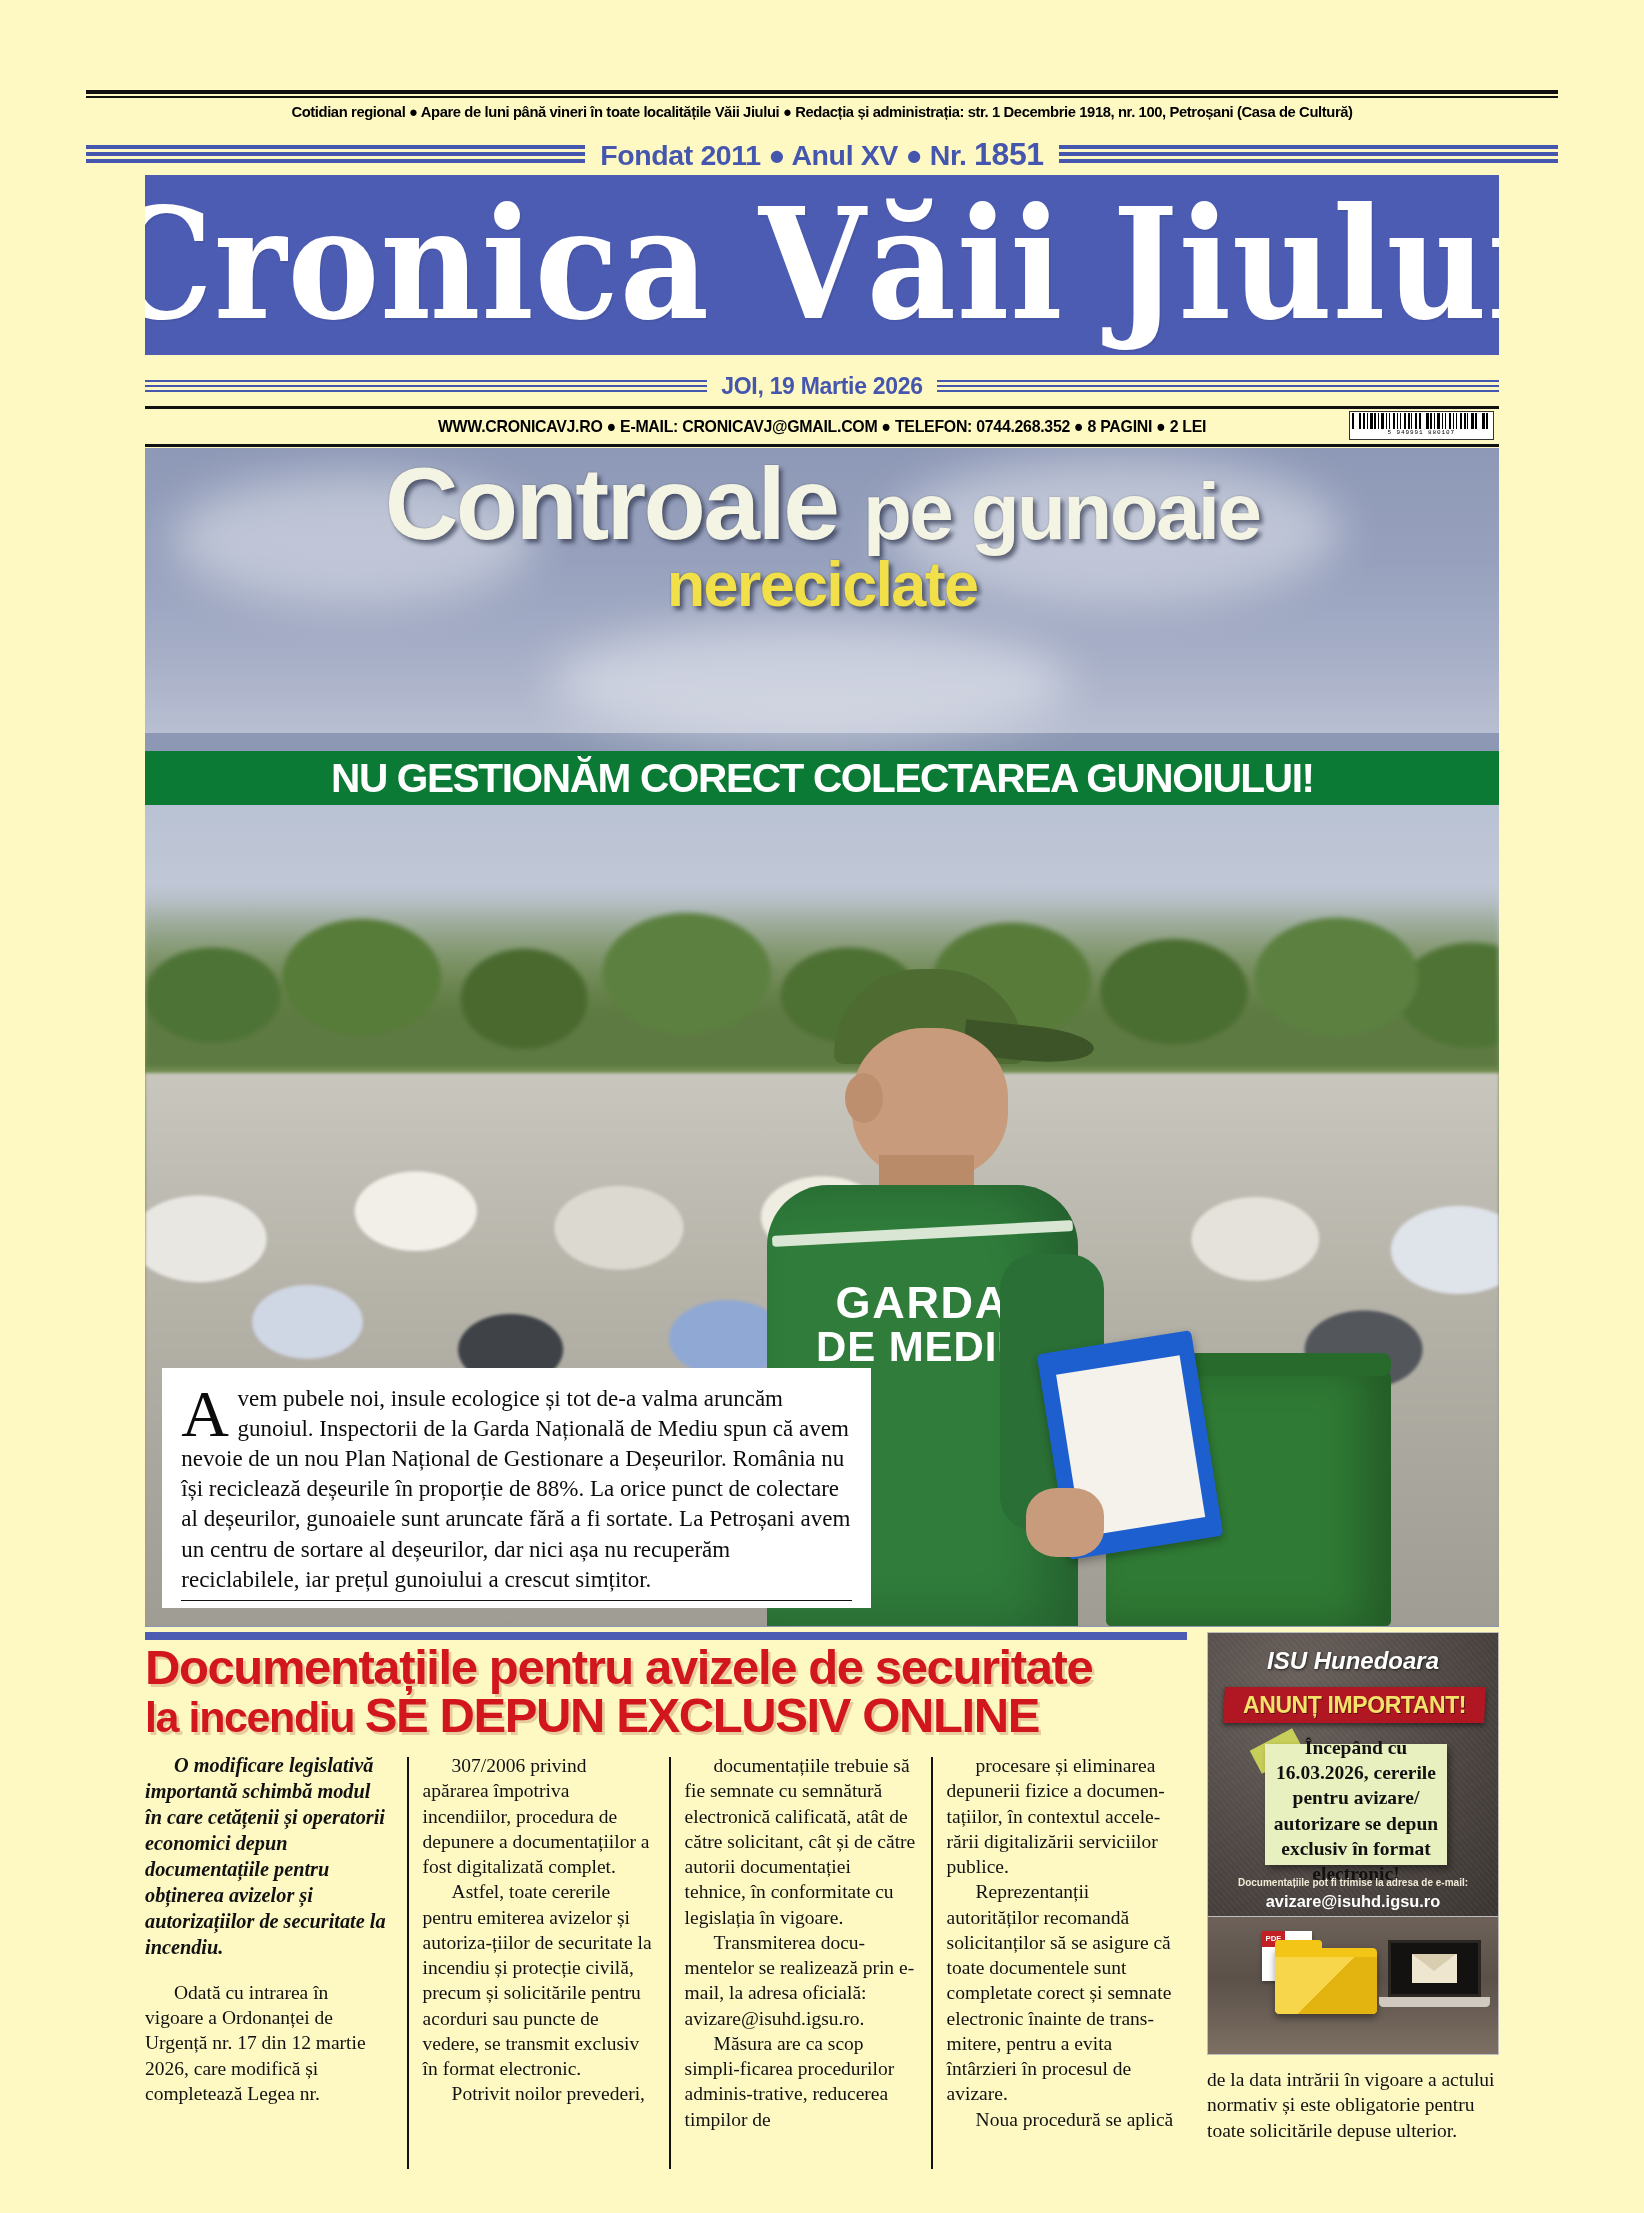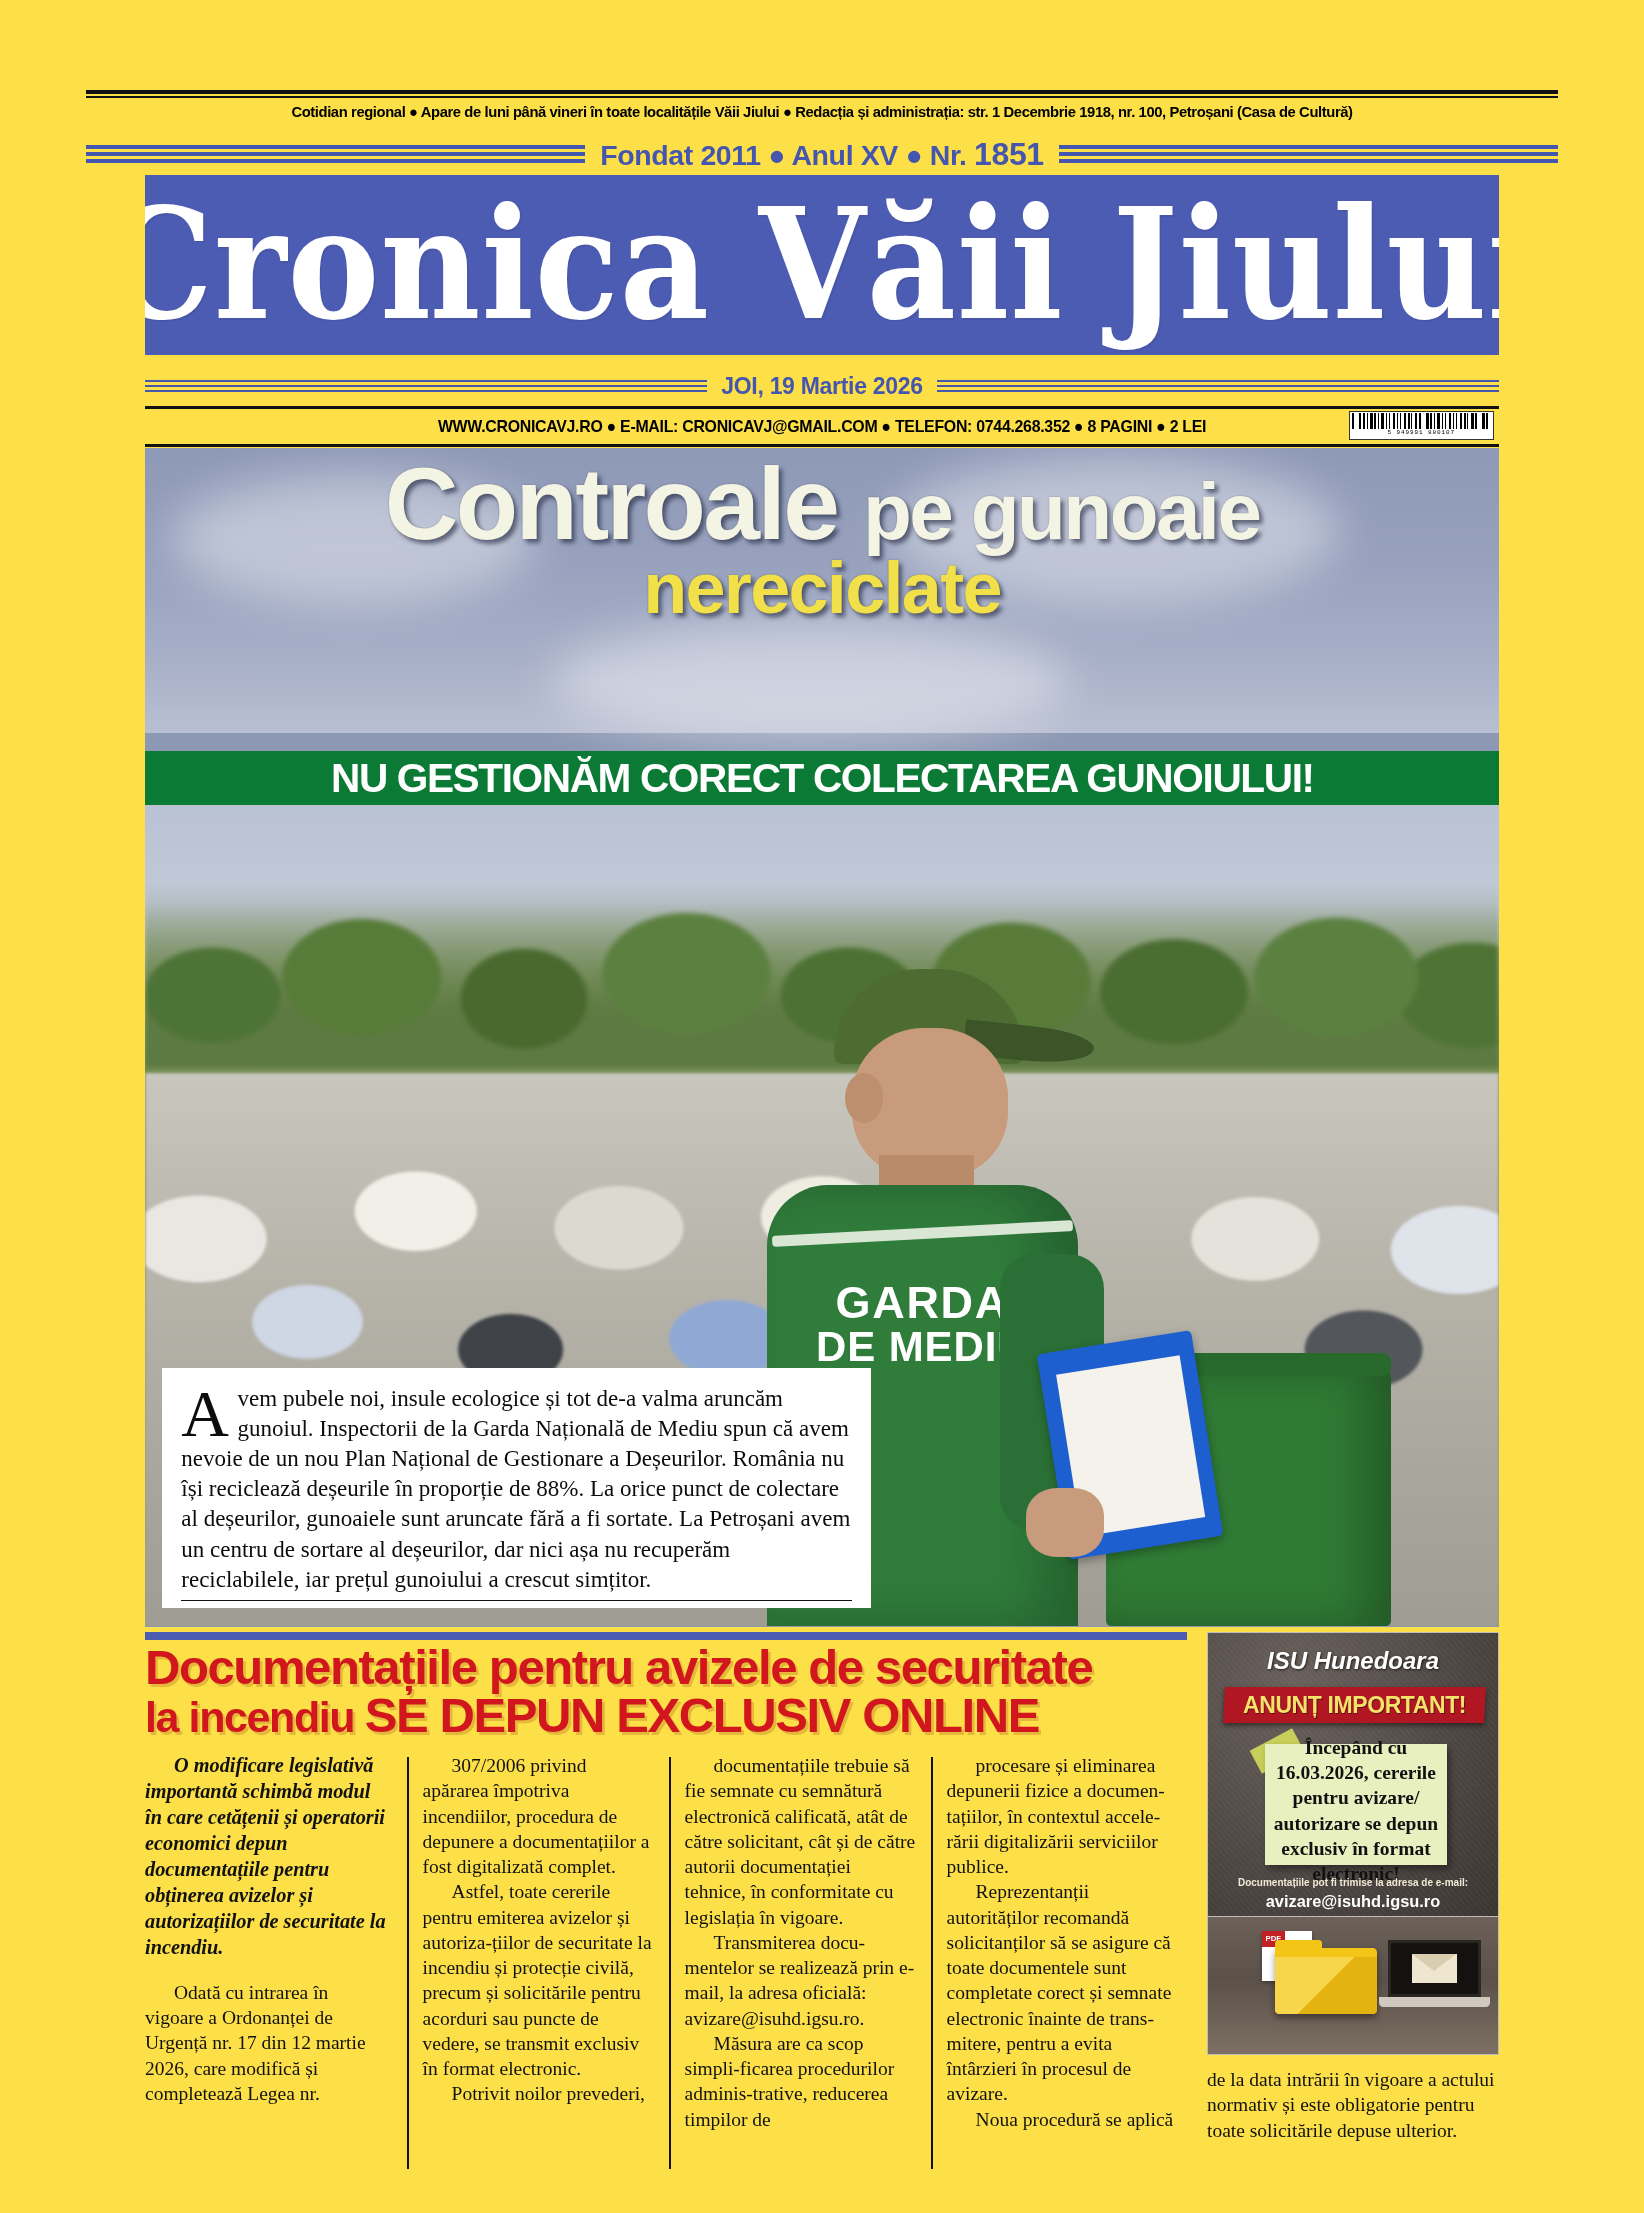--- a/index.html
+++ b/index.html
@@ -1,18 +1,18 @@
 <!DOCTYPE html>
 <html style="font-size:14px"><head>
 <meta charset="utf-8">
 <style>
   html,body{margin:0;padding:0;background:#ffffff;}
   body{width:1645px;height:2214px;position:relative;font-family:"Liberation Serif",serif;overflow:hidden;}
 
-  .page{position:absolute;inset:0;background:#fde047;}
+  .page{position:absolute;inset:0;background:#fef9c3;}
 
   
   .tagline-wrap{position:absolute;left:86px;top:90px;width:1472px;}
   .rule-thick{height:4.3px;background:#111;}
   .rule-thin{height:1.7px;background:#111;margin-top:1.7px;}
   .tagline{font-family:"Liberation Sans",sans-serif;font-weight:bold;font-size:15px;
     text-align:center;letter-spacing:-0.4px;color:#000;padding:5.2px 0 4.3px 0;white-space:nowrap;
     transform:scaleX(0.985);transform-origin:center;}
 
   
@@ -55,21 +55,21 @@
   .hero{position:absolute;left:145px;top:448px;width:1354px;height:1179px;overflow:hidden;background:#8d99b4;}
   .hero-sky{position:absolute;left:0;top:0;width:100%;height:285px;
     background:linear-gradient(180deg,#8e99b7 0%,#97a1bd 40%,#a8b0c8 75%,#b9bfd2 100%);}
   .hero-cloud{position:absolute;border-radius:50%;background:rgba(255,255,255,.4);filter:blur(22.5px);}
 
   .hero-title{position:absolute;left:0;top:8.6px;width:100%;text-align:center;z-index:5;
     font-family:"Liberation Sans",sans-serif;font-weight:bold;line-height:.93;}
   .ht-l1{font-size:102px;color:#f4f4e4;letter-spacing:-2.6px;
     text-shadow:3.5px 4.3px 4.3px rgba(20,25,50,.55), 0 0 1.7px rgba(0,0,0,.3);}
   .ht-l1 .small{font-size:80px;}
-  .ht-l2{font-size:72px;color:#f2e04a;letter-spacing:-1.7px;margin-top:3.5px;
+  .ht-l2{font-size:63px;color:#f2e04a;letter-spacing:-1.7px;margin-top:3.5px;
     text-shadow:3.5px 4.3px 4.3px rgba(20,25,50,.55), 0 0 1.7px rgba(0,0,0,.35);}
 
   .green-band{position:absolute;left:0;top:303px;width:100%;height:54px;background:#0b7a35;z-index:6;
     display:flex;align-items:center;justify-content:center;}
   .green-band span{font-family:"Liberation Sans",sans-serif;font-weight:bold;font-size:41px;color:#fff;
     letter-spacing:-1.4px;white-space:nowrap;transform:scaleX(.99);}
 
   
   .scene{position:absolute;left:0;top:356px;width:100%;height:822px;overflow:hidden;
     background:linear-gradient(180deg,#b9c2d4 0%,#c2c8d6 12%,#9fae84 22%,#6f8a4d 34%,#5d7a42 44%,#6b7a5c 52%,#8d8d85 60%,#9a9a92 100%);}

